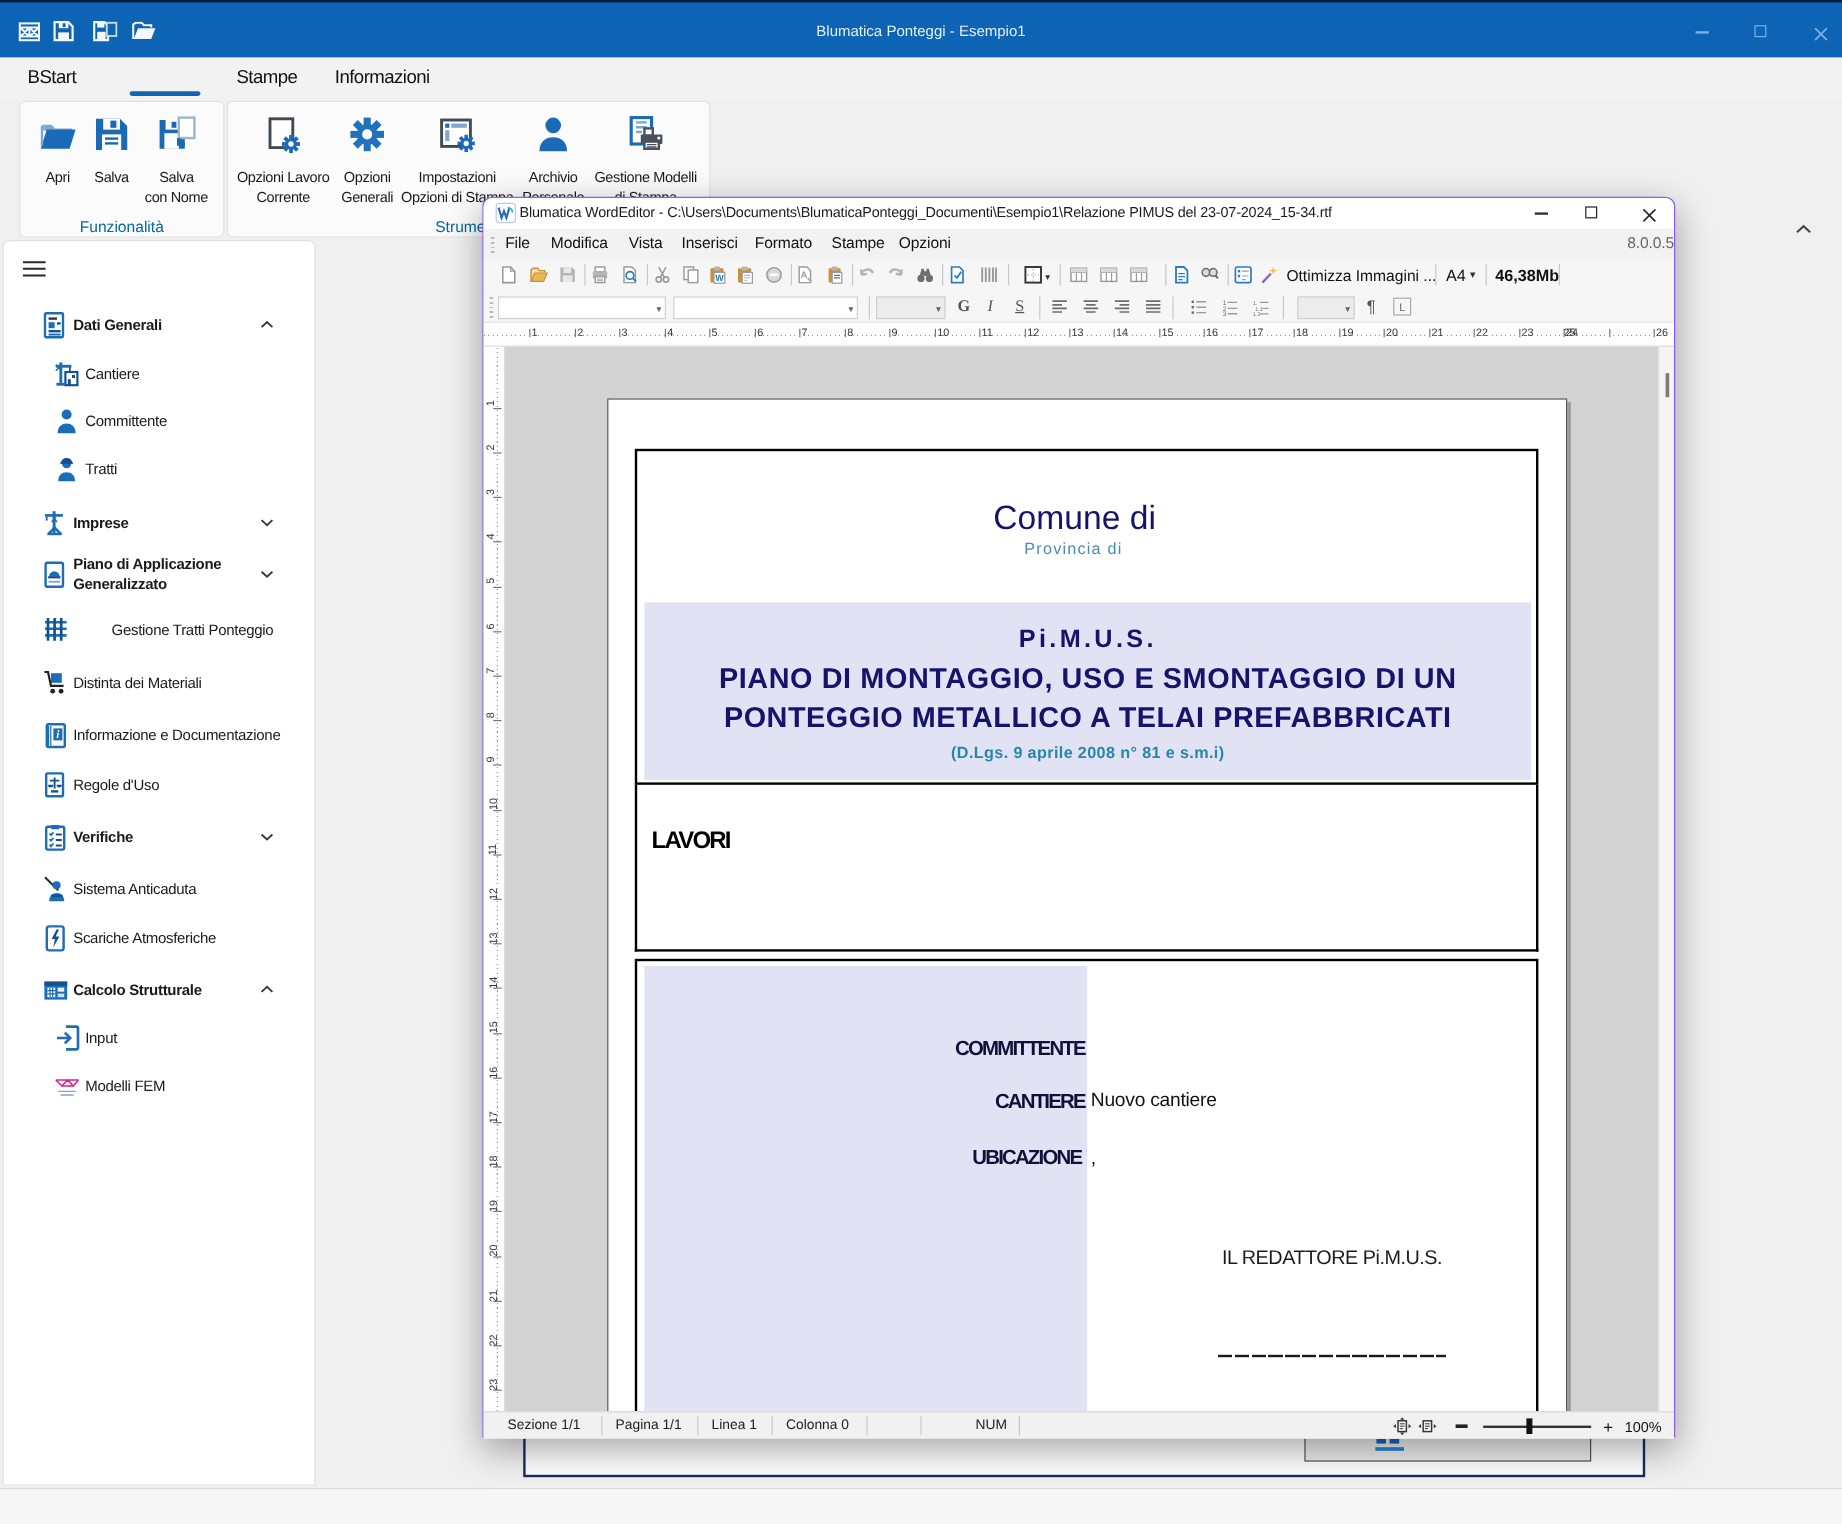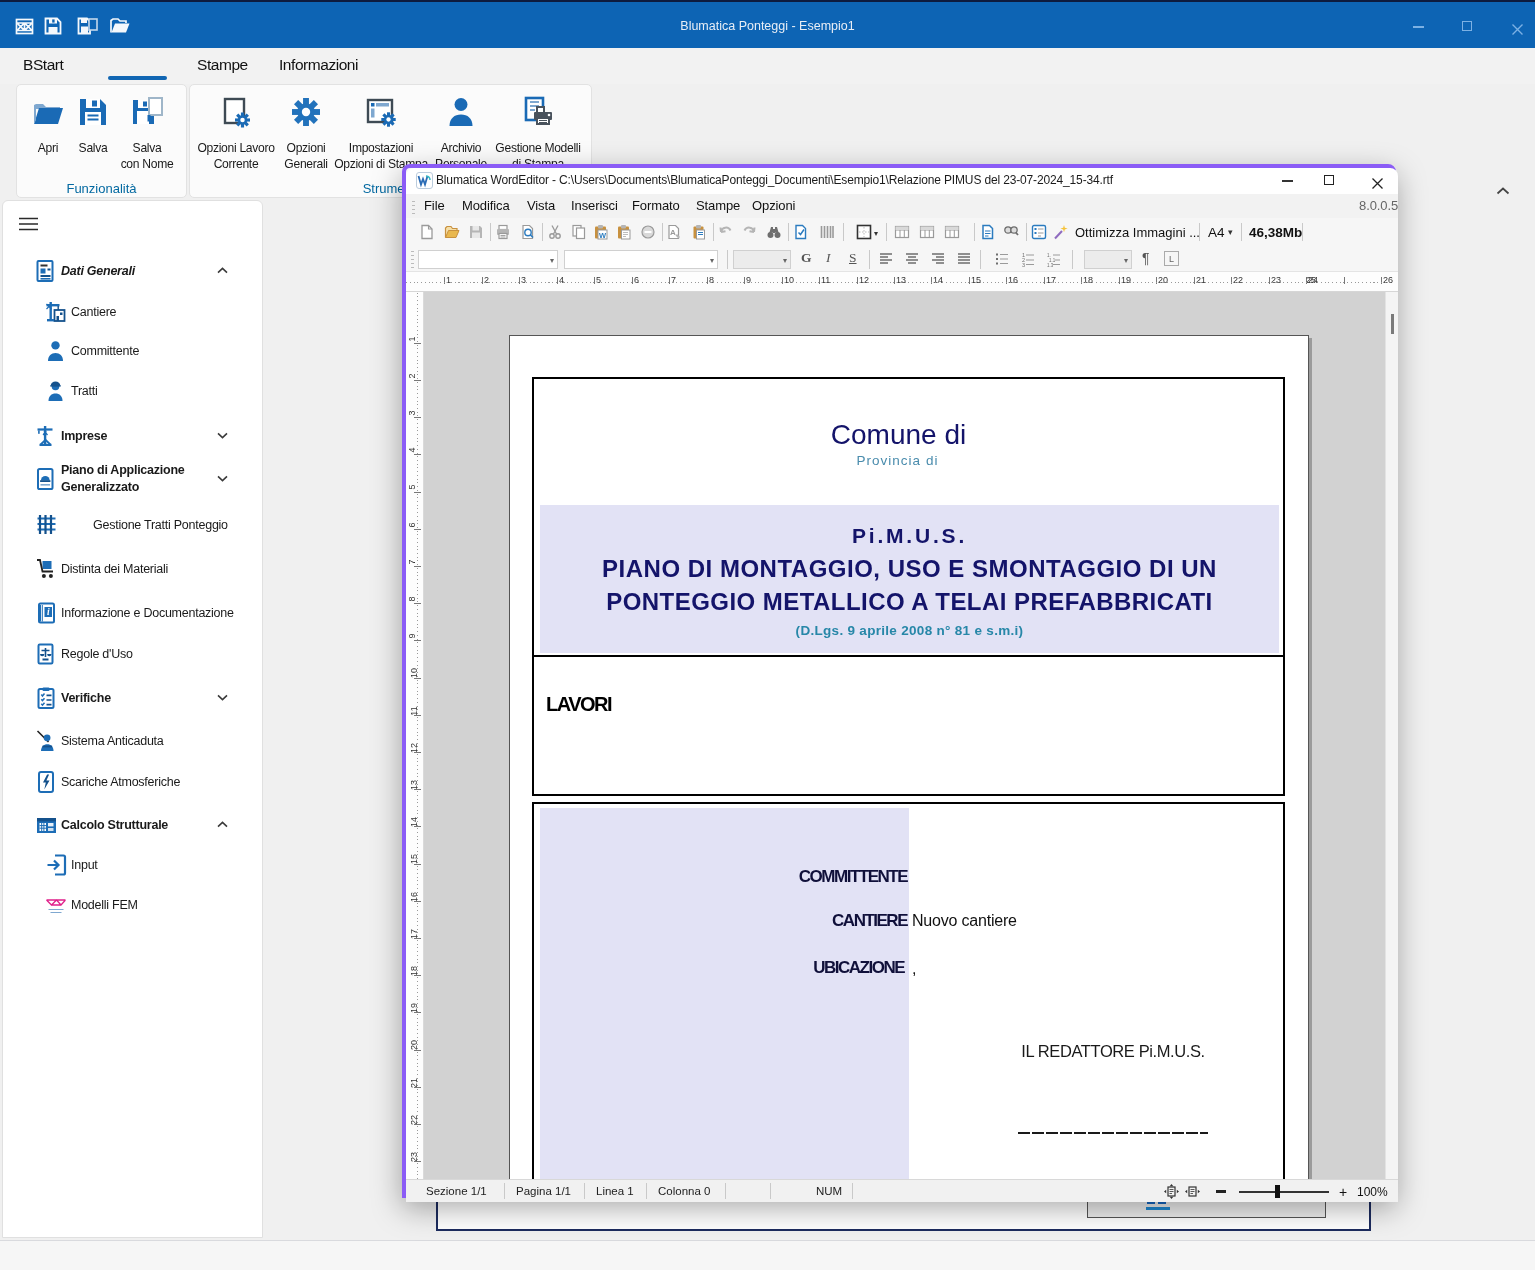--- a/index.html
+++ b/index.html
@@ -25,21 +25,21 @@
 #sidebar { position:absolute; left:2px; top:200px; width:261px; height:1038px; background:#ffffff; border:1px solid #e0e0e0; border-radius:6px 6px 0 0; }
 .sitem { position:absolute; font-size:12.5px; letter-spacing:-0.25px; color:#1a1a1a; white-space:nowrap; }
 .sbold { font-weight:bold; }
 .schev { position:absolute; left:212px; width:16px; height:16px; }
 
 
 #prevpanel { position:absolute; left:436px; top:210px; width:935px; height:1021px; background:#ffffff; border:2px solid #1c2b5e; }
 #bottomstrip { position:absolute; left:0; top:1240px; width:1535px; height:30px; background:#f6f6f6; border-top:1px solid #d9dade; }
 
 
-#editor { position:absolute; left:402px; top:164px; width:994px; height:1034px; background:#f5f5f5; border:4px solid #8b5cf6; border-radius:8px 8px 0 0; box-shadow:0 10px 30px rgba(0,0,0,0.35); }
+#editor { position:absolute; left:402px; top:164px; width:994px; height:1034px; background:#f5f5f5; border:1px solid #8b5cf6; border-radius:8px 8px 0 0; box-shadow:0 10px 30px rgba(0,0,0,0.35); }
 #etitle { position:absolute; left:0; top:0; width:992px; height:26px; background:#ffffff; border-radius:8px 8px 0 0; }
 #etitle .etext { position:absolute; left:30px; top:5px; font-size:12px; letter-spacing:-0.15px; color:#1b1b1b; white-space:nowrap; }
 #emenu { position:absolute; left:0; top:26px; width:992px; height:24px; background:#f2f2f2; }
 .mitem { position:absolute; top:4px; font-size:13px; letter-spacing:-0.1px; color:#111; }
 #etb1 { position:absolute; left:0; top:50px; width:992px; height:29px; background:#f6f6f6; }
 #etb2 { position:absolute; left:0; top:79px; width:992px; height:25px; background:#f6f6f6; border-bottom:1px solid #e4e4e4; }
 .tsep { position:absolute; width:1px; background:#c9c9c9; }
 #eruler { position:absolute; left:0; top:104px; width:992px; height:20px; background:#fdfdfd; border-bottom:1px solid #d6d6d6; }
 #edoc { position:absolute; left:18px; top:124px; width:961px; height:887px; background:#d2d2d2; overflow:hidden; }
 #evruler { position:absolute; left:0; top:124px; width:18px; height:887px; background:#fdfdfd; border-right:1px solid #dadada; overflow:hidden; }
@@ -196,21 +196,21 @@
           <path d="M0 1.5 H19 M0 7 H19 M0 12.5 H19" stroke="#2a2a2a" stroke-width="1.7"></path>
         </svg></div>
     <div style="position:absolute; left:31px; top:58px; width:24px; height:24px;"><svg width="24" height="24" viewBox="0 0 23 24">
           <rect x="3" y="2" width="15" height="20" rx="1" fill="none" stroke="#1d6db6" stroke-width="2"></rect>
           <rect x="6" y="5.5" width="7" height="2" fill="#333"></rect>
           <rect x="6" y="9.5" width="5" height="5" fill="#1d6db6"></rect>
           <rect x="13" y="9.5" width="3" height="2" fill="#14518c"></rect>
           <rect x="6" y="16" width="10" height="2" fill="#14518c"></rect>
           <rect x="6" y="19" width="10" height="1.6" fill="#1d6db6"></rect>
         </svg></div>
-    <div class="sitem sbold" style="left:58px; top:62px; line-height:17px;font-style:italic;">Dati Generali</div>
+    <div class="sitem sbold" style="left:58px; top:62px; line-height:17px;">Dati Generali</div>
     <div class="schev" style="top:62px;"><svg width="15" height="15" viewBox="0 0 15 15">
           <path d="M3 9.6 L7.5 5.4 L12 9.6" stroke="#3a3a3a" stroke-width="1.6" fill="none"></path>
         </svg></div>
     <div style="position:absolute; left:41px; top:99px; width:24px; height:24px;"><svg width="24" height="24" viewBox="0 0 23 24">
           <rect x="5" y="2" width="2.4" height="17" fill="#1d6db6"></rect>
           <rect x="2" y="4" width="13" height="2.4" fill="#1d6db6"></rect>
           <rect x="13" y="6" width="1.4" height="4" fill="#14518c"></rect>
           <path d="M2 4 L7 9 M7 4 L2 9" stroke="#1d6db6" stroke-width="1.2"></path>
           <rect x="10" y="10" width="10" height="11" fill="none" stroke="#14518c" stroke-width="1.8"></rect>
           <rect x="12" y="16" width="2.5" height="5" fill="#14518c"></rect>

